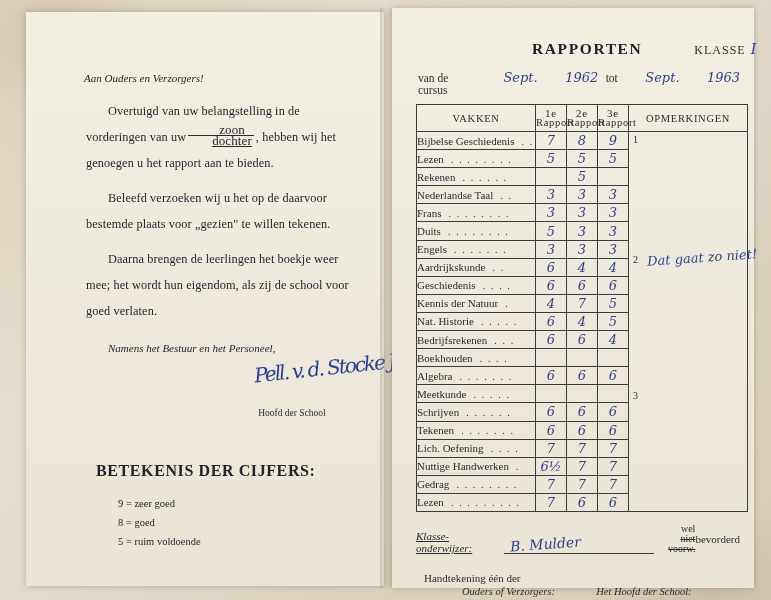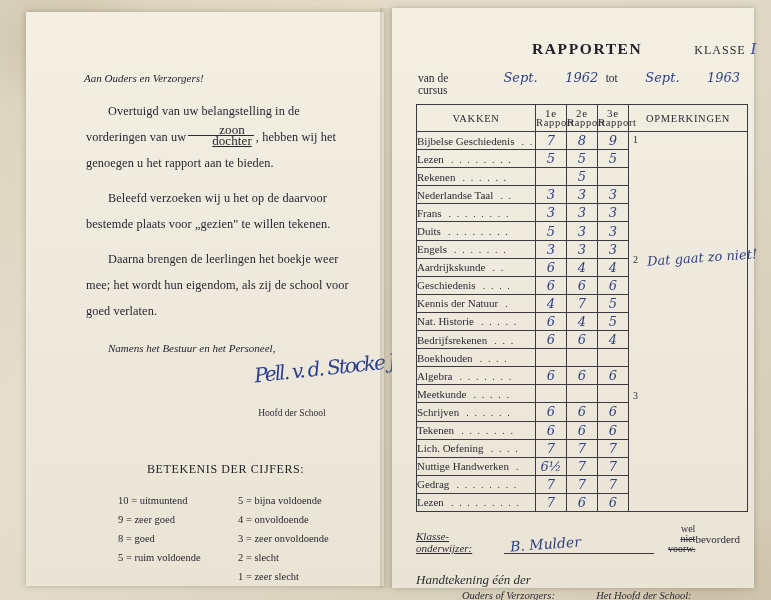--- a/index.html
+++ b/index.html
@@ -103,24 +103,24 @@
     letter-spacing: -2px;
   }
   .hoofd {
     font-size: 9.5px;
     text-align: center;
     margin-left: 174px;
     color: #2b2b33;
     border-top: 0;
   }
   .betekenis-title {
-    font-size: 12px;
-    font-weight: normal;
+    font-size: 16px;
+    font-weight: bold;
     letter-spacing: 0.6px;
-    margin: 44px 0 14px 91px;
+    margin: 44px 0 14px 40px;
     color: #23232c;
   }
   .legend {
     display: flex;
     margin-left: 62px;
     font-size: 10.5px;
     color: #26262f;
   }
   .legend-col { line-height: 19px; }
   .legend-col:first-child { width: 120px; }
@@ -273,23 +273,22 @@
   }
   .bev-stack {
     display: inline-block;
     text-align: right;
     font-size: 10px;
     line-height: 10px;
   }
   .bev-stack span { display: block; }
   .bev-stack .strike { text-decoration: line-through; }
   .hand-label {
-    font-style: italic;
-    font-size: 13px;
-    margin: 18px 0 0 6px;
+    font-size: 11px;
+    margin: 18px 0 0 14px;
   }
   .sign-columns {
     display: flex;
     margin: 2px 0 0 6px;
   }
   .sign-col-left { width: 188px; }
   .sign-col-right { width: 150px; }
   .sign-head {
     font-size: 10.5px;
     font-style: italic;
@@ -359,31 +358,23 @@
       <div class="namens">Namens het Bestuur en het Personeel,</div>
 
       <div class="signature-block">
         <span class="sig sig-head">Pell. v. d. Stocke J.</span>
       </div>
       <div class="hoofd">Hoofd der School</div>
 
       <div class="betekenis-title">BETEKENIS DER CIJFERS:</div>
       <div class="legend">
         <div class="legend-col">
-          <div>10  =  uitmuntend</div>
           <div>9  =  zeer goed</div>
           <div>8  =  goed</div>
           <div>5  =  ruim voldoende</div>
-        </div>
-        <div class="legend-col">
-          <div>5  =  bijna voldoende</div>
-          <div>4  =  onvoldoende</div>
-          <div>3  =  zeer onvoldoende</div>
-          <div>2  =  slecht</div>
-          <div>1  =  zeer slecht</div>
         </div>
       </div>
     </div>
   </div>
 
   <div class="gutter"></div>
 
   <div class="sheet" id="right-page">
     <div id="right-inner">
 

